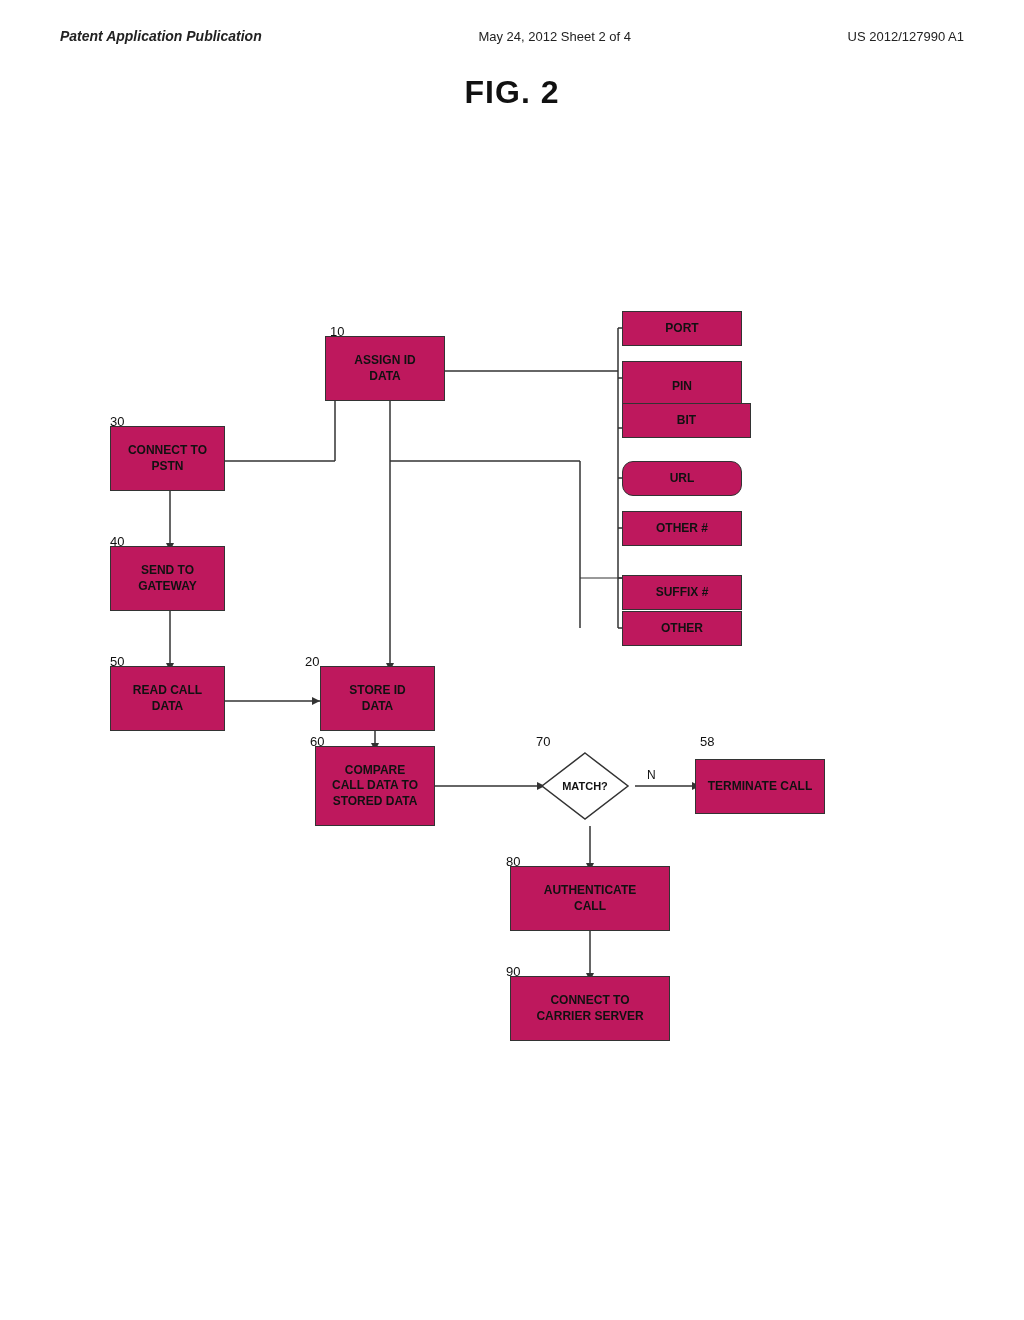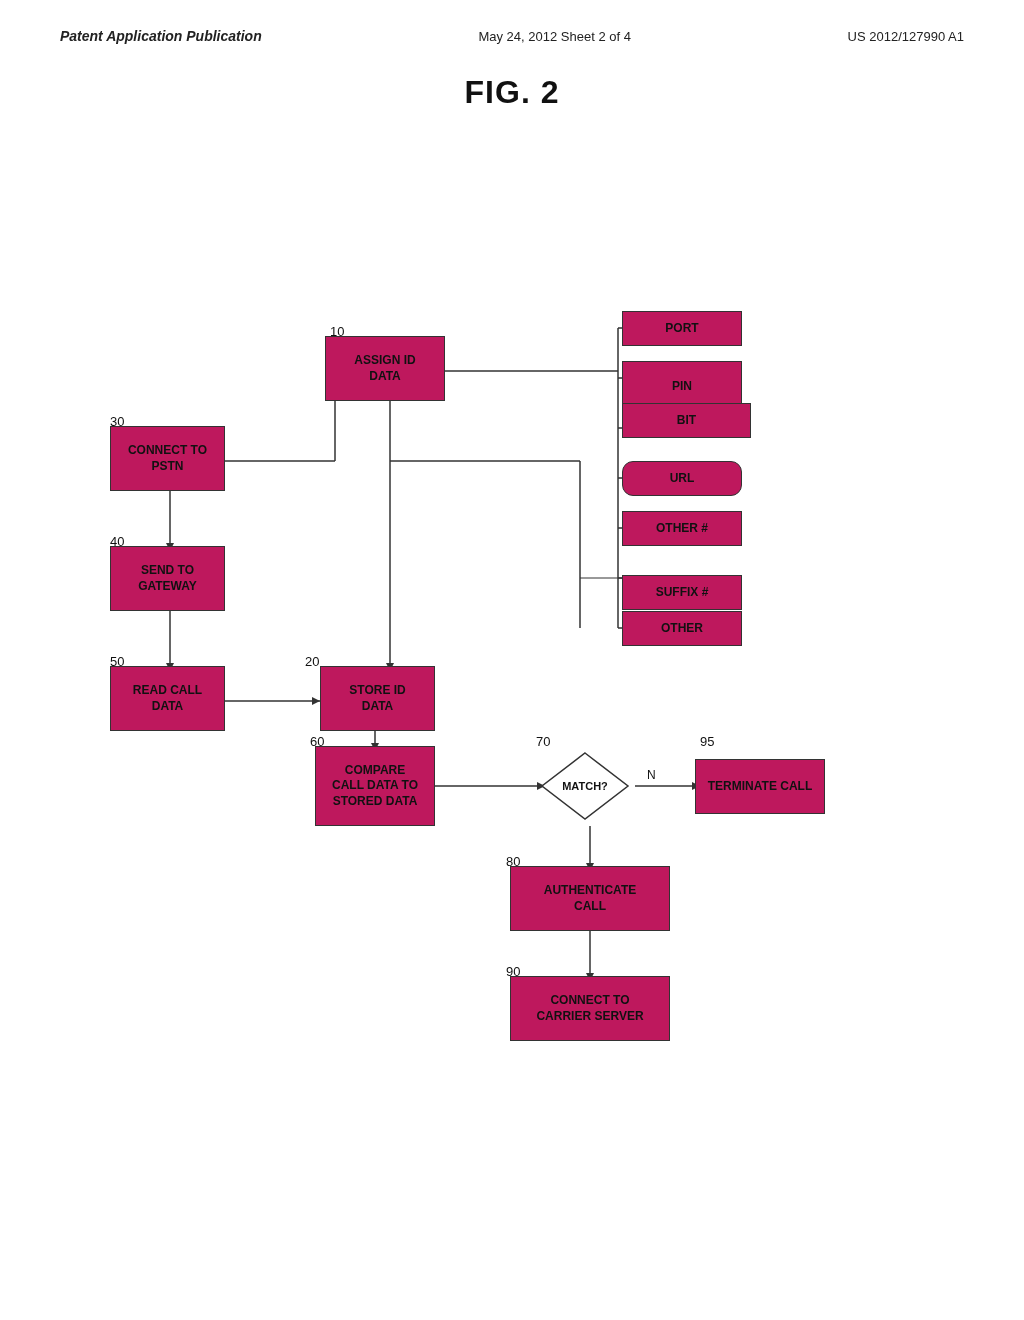--- a/index.html
+++ b/index.html
@@ -163,21 +163,21 @@
 
   </svg>
 
   <div class="step-num" style="left:330px; top:213px;">10</div>
   <div class="step-num" style="left:305px; top:543px;">20</div>
   <div class="step-num" style="left:110px; top:303px;">30</div>
   <div class="step-num" style="left:110px; top:423px;">40</div>
   <div class="step-num" style="left:110px; top:543px;">50</div>
   <div class="step-num" style="left:310px; top:623px;">60</div>
   <div class="step-num" style="left:536px; top:623px;">70</div>
-  <div class="step-num" style="left:700px; top:623px;">95</div>
+  <div class="step-num" style="left:700px; top:623px;">58</div>
   <div class="step-num" style="left:506px; top:743px;">80</div>
   <div class="step-num" style="left:506px; top:853px;">90</div>
 
   <div class="step-num" style="left:647px; top:657px; font-size:12px;">N</div>
 
   <div class="box" style="left:325px; top:225px; width:120px; height:65px;">
     <span style="white-space:pre-line;">ASSIGN ID
 DATA</span>
   </div>
 

